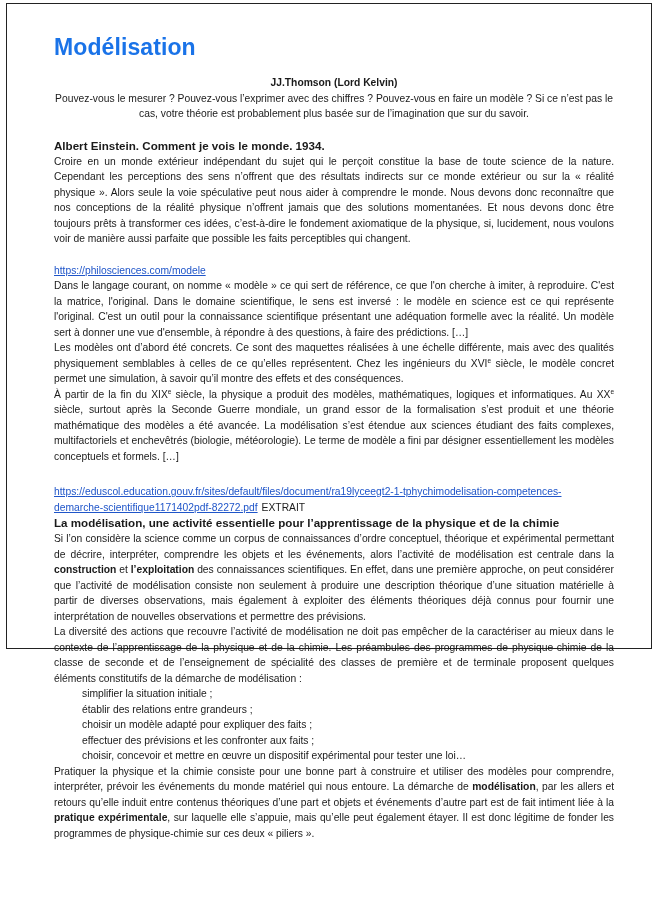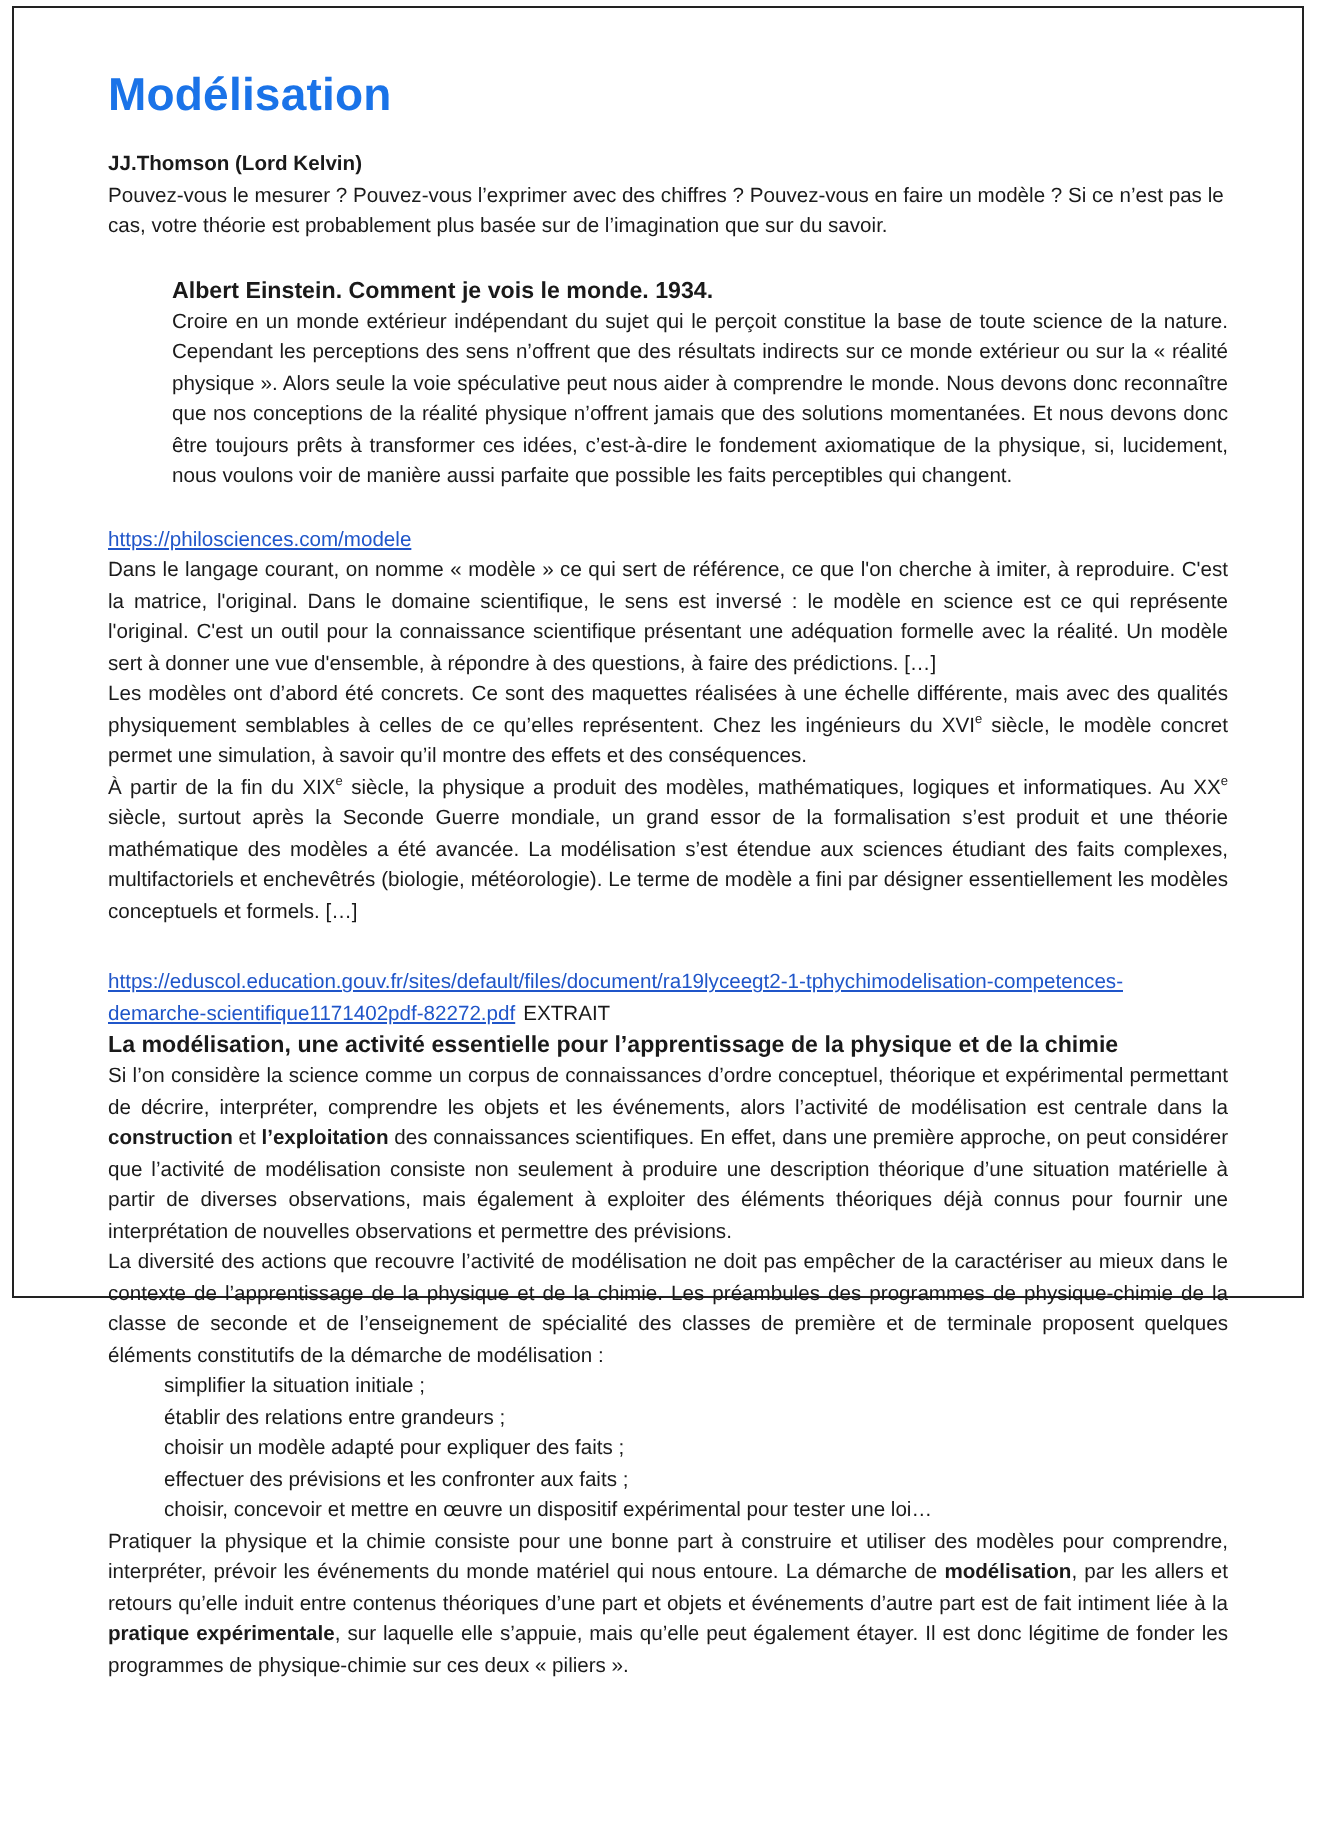--- a/index.html
+++ b/index.html
@@ -26,26 +26,26 @@
   b { font-weight: bold; }
 </style>
 </head>
 <body>
 
 <div class="page">
   <div class="content">
 
     <h1>Modélisation</h1>
 
-    <div class="block" style="margin-top:13px;">
+    <div class="block" style="margin-top:13px;text-align:center;">
       <p class="heading">JJ.Thomson (Lord Kelvin)</p>
       <p>Pouvez-vous le mesurer ? Pouvez-vous l’exprimer avec des chiffres ? Pouvez-vous en faire un modèle ? Si ce n’est pas le cas, votre théorie est probablement plus basée sur de l’imagination que sur du savoir.</p>
     </div>
 
-    <div class="block" style="margin-top:16px;margin-left:32px;">
+    <div class="block" style="margin-top:16px;">
       <p class="heading-lg">Albert Einstein. Comment je vois le monde. 1934.</p>
       <p class="justify">Croire en un monde extérieur indépendant du sujet qui le perçoit constitue la base de toute science de la nature. Cependant les perceptions des sens n’offrent que des résultats indirects sur ce monde extérieur ou sur la « réalité physique ». Alors seule la voie spéculative peut nous aider à comprendre le monde. Nous devons donc reconnaître que nos conceptions de la réalité physique n’offrent jamais que des solutions momentanées. Et nous devons donc être toujours prêts à transformer ces idées, c’est-à-dire le fondement axiomatique de la physique, si, lucidement, nous voulons voir de manière aussi parfaite que possible les faits perceptibles qui changent.</p>
     </div>
 
     <div class="block" style="margin-top:16px;">
       <p><a class="link" href="#" title="https://philosciences.com/modele">https://philosciences.com/modele</a></p>
       <p class="justify">Dans le langage courant, on nomme « modèle » ce qui sert de référence, ce que l'on cherche à imiter, à reproduire. C'est la matrice, l'original. Dans le domaine scientifique, le sens est inversé : le modèle en science est ce qui représente l'original. C'est un outil pour la connaissance scientifique présentant une adéquation formelle avec la réalité. Un modèle sert à donner une vue d'ensemble, à répondre à des questions, à faire des prédictions. […]</p>
       <p class="justify"><span>Les modèles ont d’abord été concrets. Ce sont des maquettes réalisées à une échelle différente, mais avec des qualités physiquement semblables à celles de ce qu’elles représentent. Chez les ingénieurs du XVI</span><sup>e</sup><span> siècle, le modèle concret permet une simulation, à savoir qu’il montre des effets et des conséquences.</span></p>
       <p class="justify"><span>À partir de la fin du XIX</span><sup>e</sup><span> siècle, la physique a produit des modèles, mathématiques, logiques et informatiques. Au XX</span><sup>e</sup><span> siècle, surtout après la Seconde Guerre mondiale, un grand essor de la formalisation s’est produit et une théorie mathématique des modèles a été avancée. La modélisation s’est étendue aux sciences étudiant des faits complexes, multifactoriels et enchevêtrés (biologie, météorologie). Le terme de modèle a fini par désigner essentiellement les modèles conceptuels et formels. […]</span></p>
     </div>

